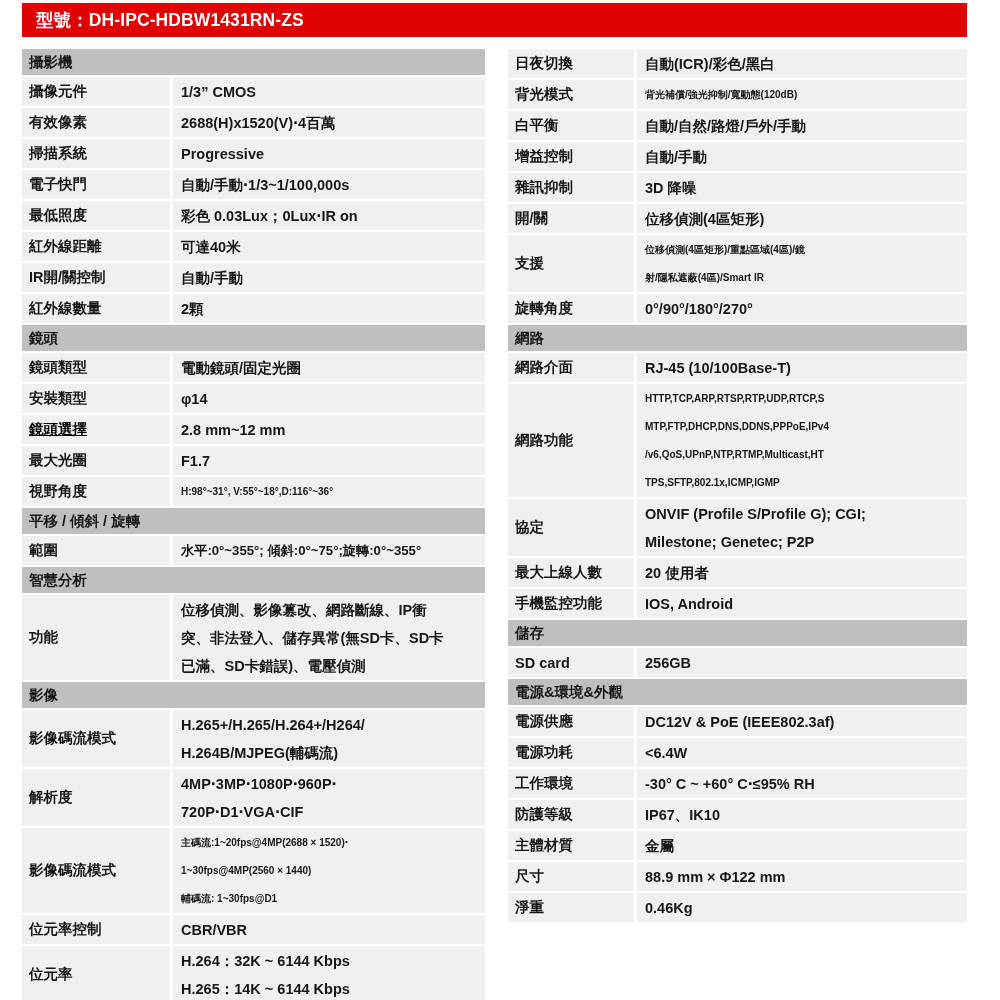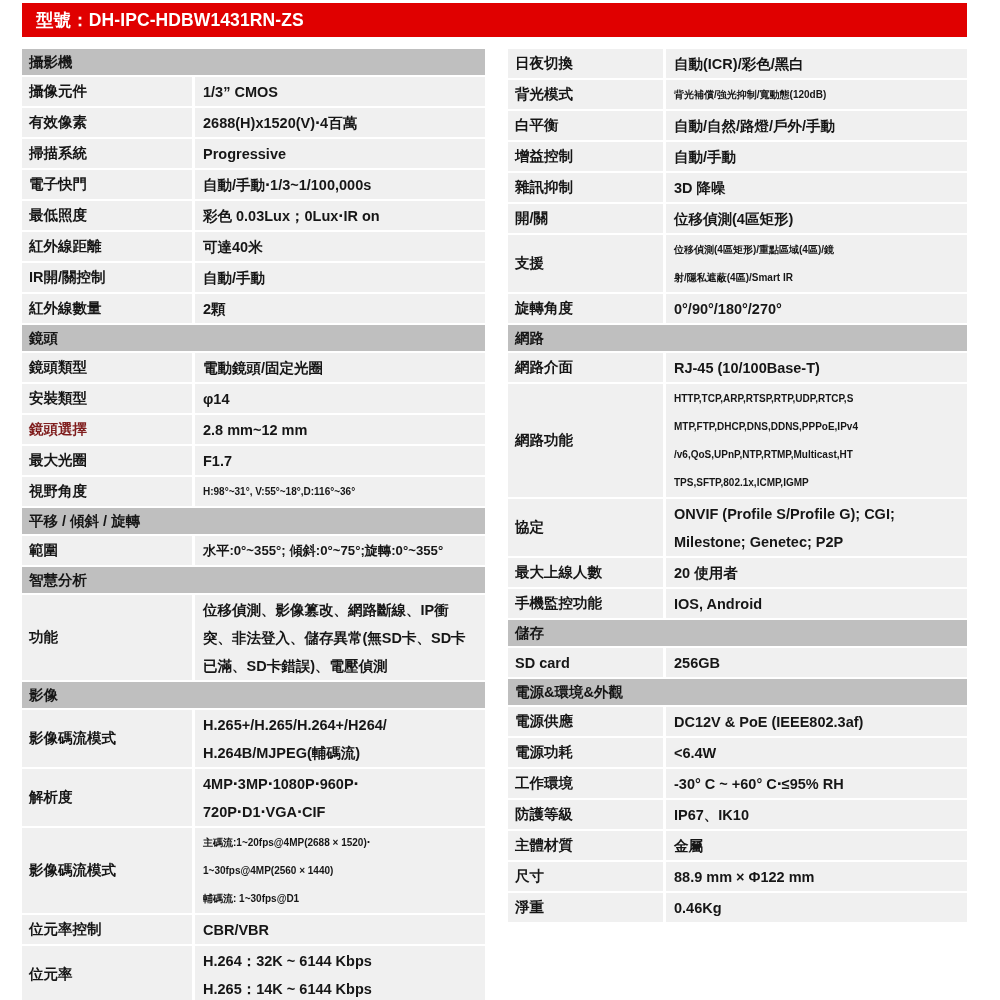--- a/index.html
+++ b/index.html
@@ -77,25 +77,25 @@
     padding-left: 7px;
     flex: 0 0 auto;
   }
   .row .val {
     padding-left: 8px;
     flex: 1 1 auto;
     margin-left: 3px;
   }
 
   
-  #col-left .row .lbl { width: 170px; }
+  #col-left .row .lbl { width: 148px; }
   #col-left .row .val { width: 298px; }
 
   
-  #col-right .row .lbl { width: 155px; }
+  #col-right .row .lbl { width: 126px; }
   #col-right .row .val { width: 301px; }
 
   
   .h1 { min-height: 29px; }
   .h1 .lbl, .h1 .val { min-height: 29px; }
   .h2 { min-height: 57px; }
   .h2 .lbl, .h2 .val { min-height: 57px; }
   .h3 { min-height: 85px; }
   .h3 .lbl, .h3 .val { min-height: 85px; }
   .h4 { min-height: 113px; }
@@ -193,21 +193,21 @@
         </div>
         <div class="row h1">
           <div class="lbl" style="background: rgb(240, 240, 240); color: rgb(22, 22, 22);">安裝類型</div>
           <div class="val" style="background: rgb(240, 240, 240); color: rgb(22, 22, 22);">
             <div class="lines">
               <span>φ14</span>
             </div>
           </div>
         </div>
         <div class="row h1">
-          <div class="lbl" style="background: rgb(240, 240, 240); color: #7f1d1d;">鏡頭選擇</div>
+          <div class="lbl" style="background: rgb(240, 240, 240); color: #000000; text-decoration: underline;">鏡頭選擇</div>
           <div class="val" style="background: rgb(240, 240, 240); color: rgb(22, 22, 22);">
             <div class="lines">
               <span>2.8 mm~12 mm</span>
             </div>
           </div>
         </div>
         <div class="row h1">
           <div class="lbl" style="background: rgb(240, 240, 240); color: rgb(22, 22, 22);">最大光圈</div>
           <div class="val" style="background: rgb(240, 240, 240); color: rgb(22, 22, 22);">
             <div class="lines">

